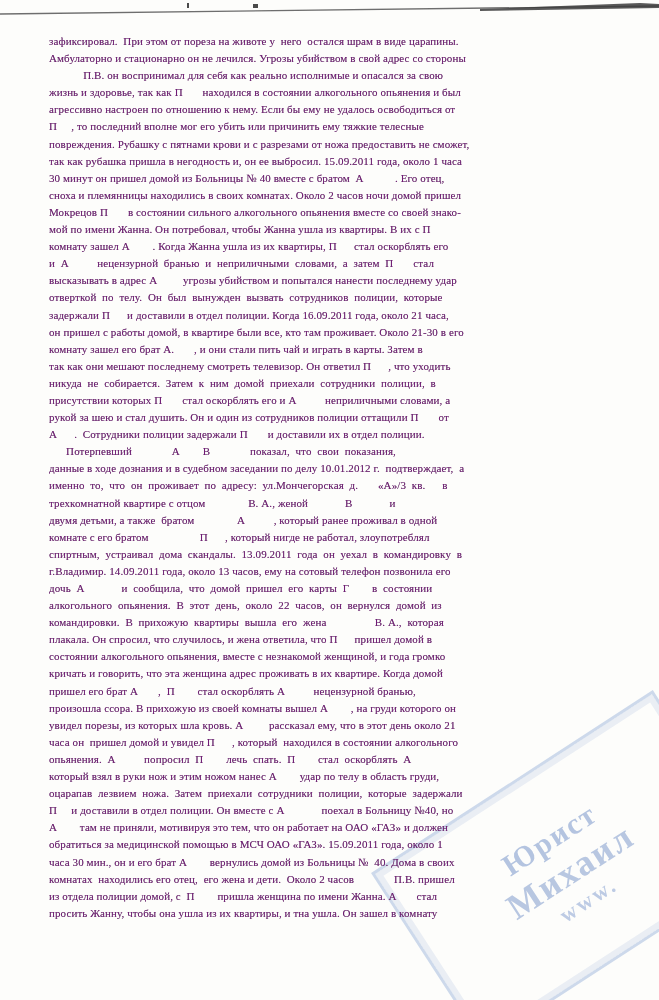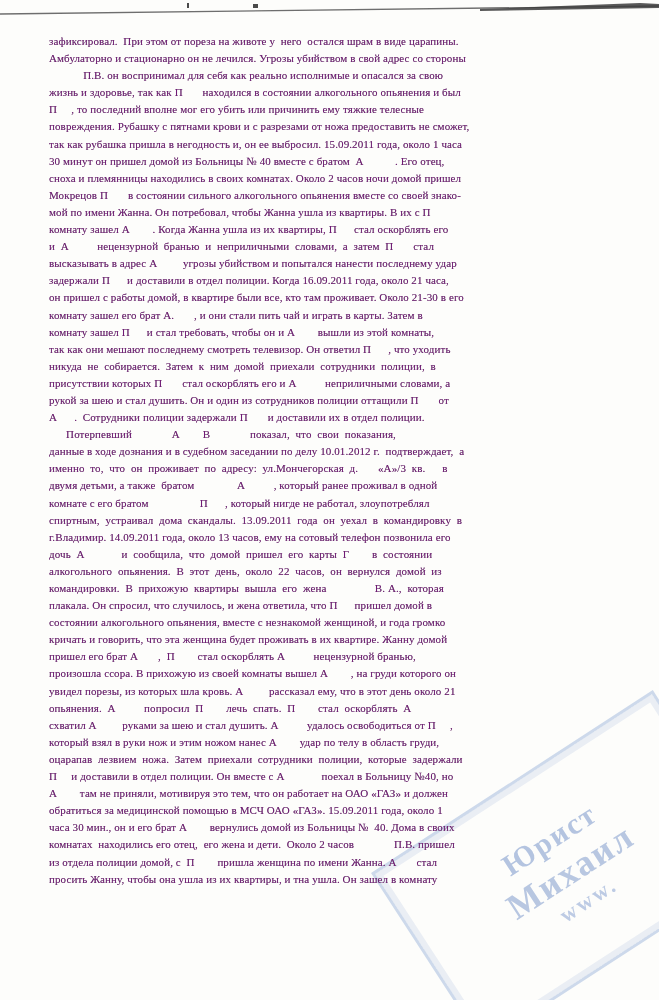--- a/index.html
+++ b/index.html
@@ -96,57 +96,59 @@
     <div class="wm-line1">Юрист</div>
     <div class="wm-line2">Михаил</div>
     <div class="wm-line3">www.</div>
   </div>
 
   <div class="text-block">
     <div class="text-line">зафиксировал.  При этом от пореза на животе у  него  остался шрам в виде царапины.</div>
       <div class="text-line">Амбулаторно и стационарно он не лечился. Угрозы убийством в свой адрес со стороны</div>
       <div class="text-line">            П.В. он воспринимал для себя как реально исполнимые и опасался за свою</div>
       <div class="text-line">жизнь и здоровье, так как П       находился в состоянии алкогольного опьянения и был</div>
+      <div class="text-line">агрессивно настроен по отношению к нему. Если бы ему не удалось освободиться от</div>
       <div class="text-line">П     , то последний вполне мог его убить или причинить ему тяжкие телесные</div>
       <div class="text-line">повреждения. Рубашку с пятнами крови и с разрезами от ножа предоставить не сможет,</div>
       <div class="text-line">так как рубашка пришла в негодность и, он ее выбросил. 15.09.2011 года, около 1 часа</div>
       <div class="text-line">30 минут он пришел домой из Больницы № 40 вместе с братом  А           . Его отец,</div>
       <div class="text-line">сноха и племянницы находились в своих комнатах. Около 2 часов ночи домой пришел</div>
       <div class="text-line">Мокрецов П       в состоянии сильного алкогольного опьянения вместе со своей знако-</div>
       <div class="text-line">мой по имени Жанна. Он потребовал, чтобы Жанна ушла из квартиры. В их с П</div>
       <div class="text-line">комнату зашел А        . Когда Жанна ушла из их квартиры, П      стал оскорблять его</div>
       <div class="text-line">и  А          нецензурной  бранью  и  неприличными  словами,  а  затем  П       стал</div>
       <div class="text-line">высказывать в адрес А         угрозы убийством и попытался нанести последнему удар</div>
+      <div class="text-line">отверткой  по  телу.  Он  был  вынужден  вызвать  сотрудников  полиции,  которые</div>
       <div class="text-line">задержали П      и доставили в отдел полиции. Когда 16.09.2011 года, около 21 часа,</div>
       <div class="text-line">он пришел с работы домой, в квартире были все, кто там проживает. Около 21-30 в его</div>
       <div class="text-line">комнату зашел его брат А.       , и они стали пить чай и играть в карты. Затем в</div>
-      <div class="text-line">комнату зашел П      и стал требовать, чтобы он и А        вышли из этой комнаты,</div>
       <div class="text-line">так как они мешают последнему смотреть телевизор. Он ответил П      , что уходить</div>
       <div class="text-line">никуда  не  собирается.  Затем  к  ним  домой  приехали  сотрудники  полиции,  в</div>
       <div class="text-line">присутствии которых П       стал оскорблять его и А          неприличными словами, а</div>
       <div class="text-line">рукой за шею и стал душить. Он и один из сотрудников полиции оттащили П       от</div>
       <div class="text-line">А      .  Сотрудники полиции задержали П       и доставили их в отдел полиции.</div>
       <div class="text-line">      Потерпевший              А        В              показал,  что  свои  показания,</div>
       <div class="text-line">данные в ходе дознания и в судебном заседании по делу 10.01.2012 г.  подтверждает,  а</div>
       <div class="text-line">именно  то,  что  он  проживает  по  адресу:  ул.Мончегорская  д.       «А»/3  кв.      в</div>
+      <div class="text-line">трехкомнатной квартире с отцом               В. А., женой             В             и</div>
       <div class="text-line">двумя детьми, а также  братом               А          , который ранее проживал в одной</div>
       <div class="text-line">комнате с его братом                  П      , который нигде не работал, злоупотреблял</div>
       <div class="text-line">спиртным,  устраивал  дома  скандалы.  13.09.2011  года  он  уехал  в  командировку  в</div>
       <div class="text-line">г.Владимир. 14.09.2011 года, около 13 часов, ему на сотовый телефон позвонила его</div>
       <div class="text-line">дочь  А             и  сообщила,  что  домой  пришел  его  карты  Г        в  состоянии</div>
       <div class="text-line">алкогольного  опьянения.  В  этот  день,  около  22  часов,  он  вернулся  домой  из</div>
       <div class="text-line">командировки.  В  прихожую  квартиры  вышла  его  жена                 В. А.,  которая</div>
       <div class="text-line">плакала. Он спросил, что случилось, и жена ответила, что П      пришел домой в</div>
       <div class="text-line">состоянии алкогольного опьянения, вместе с незнакомой женщиной, и года громко</div>
-      <div class="text-line">кричать и говорить, что эта женщина будет проживать в их квартире. Жанну домой</div>
+      <div class="text-line">кричать и говорить, что эта женщина адрес проживать в их квартире. Когда домой</div>
       <div class="text-line">пришел его брат А       ,  П        стал оскорблять А          нецензурной бранью,</div>
       <div class="text-line">произошла ссора. В прихожую из своей комнаты вышел А        , на груди которого он</div>
       <div class="text-line">увидел порезы, из которых шла кровь. А         рассказал ему, что в этот день около 21</div>
+      <div class="text-line">часа он  пришел домой и увидел П      , который  находился в состоянии алкогольного</div>
       <div class="text-line">опьянения.  А          попросил  П        лечь  спать.  П        стал  оскорблять  А</div>
-      <div class="text-line">схватил А         руками за шею и стал душить. А          удалось освободиться от П     ,</div>
       <div class="text-line">который взял в руки нож и этим ножом нанес А        удар по телу в область груди,</div>
       <div class="text-line">оцарапав  лезвием  ножа.  Затем  приехали  сотрудники  полиции,  которые  задержали</div>
       <div class="text-line">П     и доставили в отдел полиции. Он вместе с А             поехал в Больницу №40, но</div>
       <div class="text-line">А        там не приняли, мотивируя это тем, что он работает на ОАО «ГАЗ» и должен</div>
       <div class="text-line">обратиться за медицинской помощью в МСЧ ОАО «ГАЗ». 15.09.2011 года, около 1</div>
       <div class="text-line">часа 30 мин., он и его брат А        вернулись домой из Больницы №  40. Дома в своих</div>
       <div class="text-line">комнатах  находились его отец,  его жена и дети.  Около 2 часов              П.В. пришел</div>
       <div class="text-line">из отдела полиции домой, с  П        пришла женщина по имени Жанна. А       стал</div>
       <div class="text-line">просить Жанну, чтобы она ушла из их квартиры, и тна ушла. Он зашел в комнату</div>
   </div>

